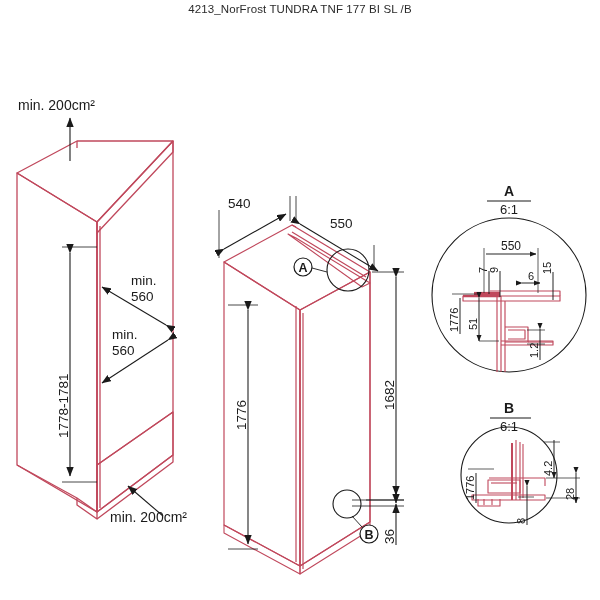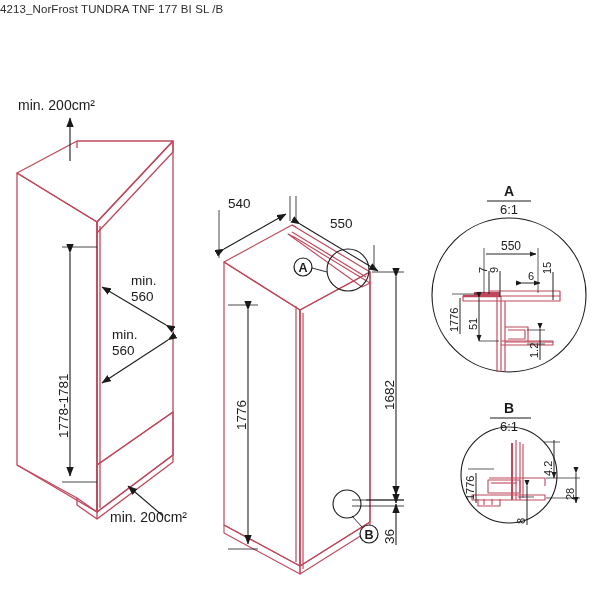--- a/index.html
+++ b/index.html
@@ -3,21 +3,21 @@
 <meta charset="utf-8">
 <style>
   html,body{margin:0;padding:0;background:#ffffff;}
   body{
     width:600px;height:600px;position:relative;overflow:hidden;
     font-family:"Liberation Sans","DejaVu Sans",sans-serif;
     color:#1a1a1a;
   }
   #sheet{position:absolute;inset:0;}
   .title{
-    position:absolute;top:3px;left:0;width:600px;text-align:left;
+    position:absolute;top:3px;left:0;width:600px;text-align:center;
     font-size:11.5px;letter-spacing:0.1px;color:#2b2b2b;
   }
   svg{position:absolute;top:0;left:0;}
   text{font-family:"Liberation Sans","DejaVu Sans",sans-serif;fill:#1a1a1a;}
   .dimtxt{font-size:13.5px;}
   .dimtxt-s{font-size:12px;}
   .dimtxt-xs{font-size:11px;}
   .lbl{font-size:14px;}
   .detailhdr{font-size:14px;font-weight:bold;}
   .detailscale{font-size:13px;}

